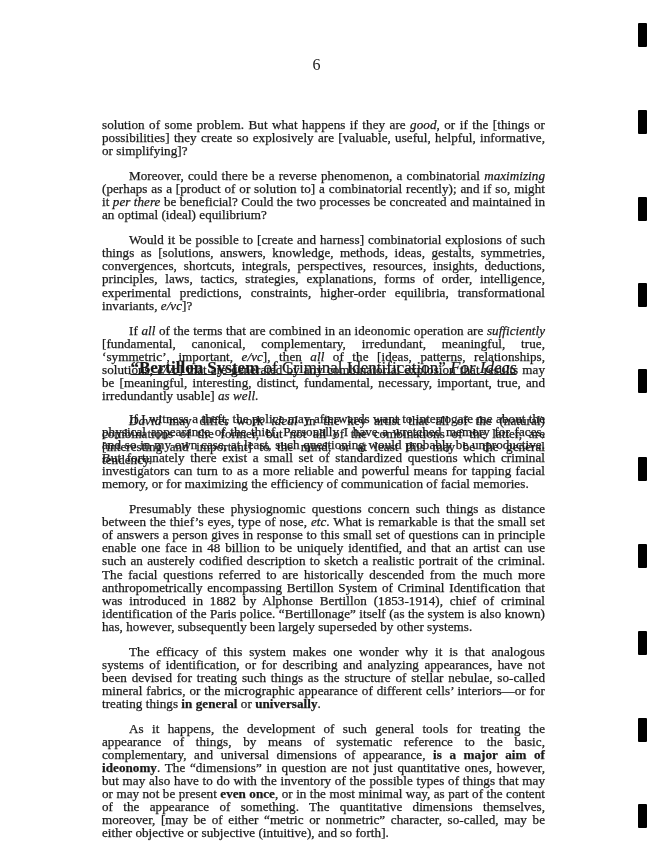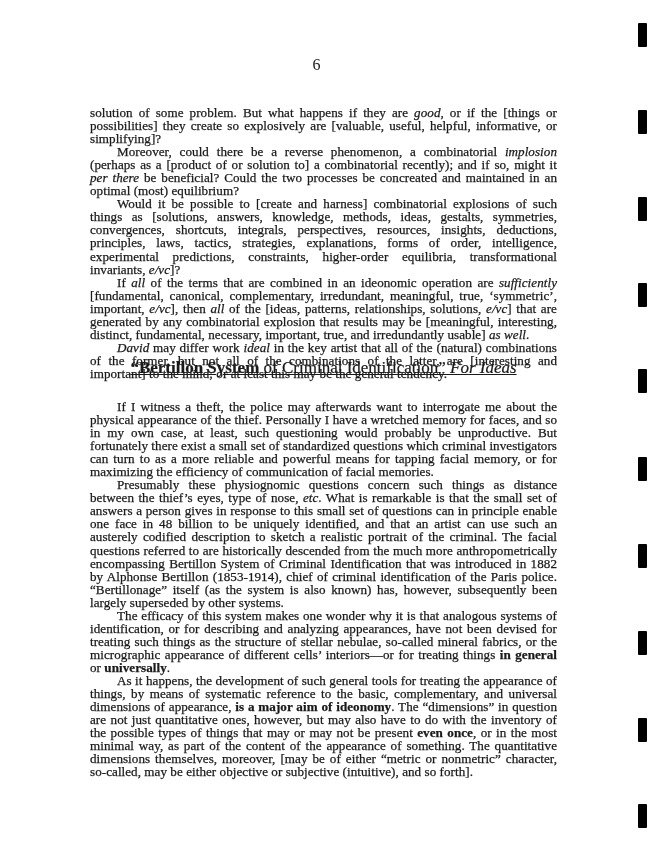--- a/index.html
+++ b/index.html
@@ -14,21 +14,21 @@
   }
   .page-number span { position: relative; left: -6px; }
   .column {
     position: absolute; left: 90px; width: 467px;
     font-size: 13.1px; line-height: 13.05px; text-align: justify;
     letter-spacing: 0.05px;
     -webkit-text-stroke: 0.25px #1a1a1a;
   }
   #section1 { top: 106px; }
   #section2 { top: 400px; }
-  .para { margin: 0; text-indent: 27px; }
+  .para { margin: 12px; text-indent: 27px; }
   .para.noindent { text-indent: 0; }
   .heading {
     position: absolute; left: 90px; width: 467px; top: 360px;
     text-align: center; font-size: 17px; line-height: 15px; text-decoration: underline;
     -webkit-text-stroke: 0.2px #1a1a1a;
   }
   .heading b { font-weight: bold; }
   .heading i { font-style: italic; }
   em, i { font-style: italic; }
   b.bold { font-weight: bold; }
@@ -37,21 +37,21 @@
     background: #000; border-radius: 1px;
   }
 </style>
 </head>
 <body>
 
 <div class="page-number"><span>6</span></div>
 
 <div class="column" id="section1">
     <p class="para noindent"><span>solution of some problem. But what happens if they are </span><i>good</i><span>, or if the [things or possibilities] they create so explosively are [valuable, useful, helpful, informative, or simplifying]?</span></p>
-    <p class="para"><span>Moreover, could there be a reverse phenomenon, a combinatorial </span><i>implosion</i><span> (perhaps as a [product of or solution to] a combinatorial recently); and if so, might it </span><i>per there</i><span> be beneficial? Could the two processes be concreated and maintained in an optimal (most) equilibrium?</span></p>
+    <p class="para"><span>Moreover, could there be a reverse phenomenon, a combinatorial </span><i>maximizing</i><span> (perhaps as a [product of or solution to] a combinatorial recently); and if so, might it </span><i>per there</i><span> be beneficial? Could the two processes be concreated and maintained in an optimal (ideal) equilibrium?</span></p>
     <p class="para"><span>Would it be possible to [create and harness] combinatorial explosions of such things as [solutions, answers, knowledge, methods, ideas, gestalts, symmetries, convergences, shortcuts, integrals, perspectives, resources, insights, deductions, principles, laws, tactics, strategies, explanations, forms of order, intelligence, experimental predictions, constraints, higher-order equilibria, transformational invariants, </span><i>e/vc</i><span>]?</span></p>
     <p class="para"><span>If </span><i>all</i><span> of the terms that are combined in an ideonomic operation are </span><i>sufficiently</i><span> [fundamental, canonical, complementary, irredundant, meaningful, true, ‘symmetric’, important, </span><i>e/vc</i><span>], then </span><i>all</i><span> of the [ideas, patterns, relationships, solutions, </span><i>e/vc</i><span>] that are generated by any combinatorial explosion that results may be [meaningful, interesting, distinct, fundamental, necessary, important, true, and irredundantly usable] </span><i>as well</i><span>.</span></p>
     <p class="para"><i>David</i><span> may differ work </span><i>ideal</i><span> in the key artist that all of the (natural) combinations of the former, but not all of the combinations of the latter, are [interesting and important] to the mind; or at least this may be the general tendency.</span></p>
   </div>
 
 <div class="heading" id="heading"><b class="bold">“Bertillon System</b><span> of Criminal Identification” </span><i>For Ideas</i></div>
 
 <div class="column" id="section2">
     <p class="para"><span>If I witness a theft, the police may afterwards want to interrogate me about the physical appearance of the thief. Personally I have a wretched memory for faces, and so in my own case, at least, such questioning would probably be unproductive. But fortunately there exist a small set of standardized questions which criminal investigators can turn to as a more reliable and powerful means for tapping facial memory, or for maximizing the efficiency of communication of facial memories.</span></p>
     <p class="para"><span>Presumably these physiognomic questions concern such things as distance between the thief’s eyes, type of nose, </span><i>etc</i><span>. What is remarkable is that the small set of answers a person gives in response to this small set of questions can in principle enable one face in 48 billion to be uniquely identified, and that an artist can use such an austerely codified description to sketch a realistic portrait of the criminal. The facial questions referred to are historically descended from the much more anthropometrically encompassing Bertillon System of Criminal Identification that was introduced in 1882 by Alphonse Bertillon (1853-1914), chief of criminal identification of the Paris police. “Bertillonage” itself (as the system is also known) has, however, subsequently been largely superseded by other systems.</span></p>

